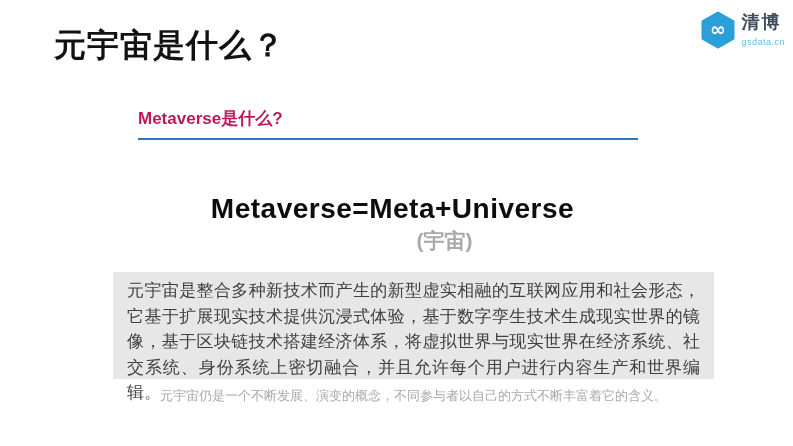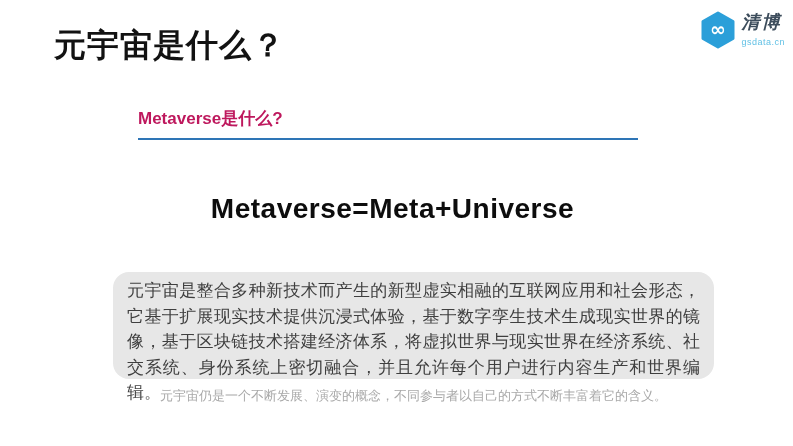--- a/index.html
+++ b/index.html
@@ -41,21 +41,20 @@
     display: flex;
     flex-direction: column;
     align-items: flex-start;
     line-height: 1;
   }
   .logo-name {
     font-size: 18px;
     font-weight: bold;
     color: #3d4d5c;
     letter-spacing: 2px;
-    font-style: italic;
   }
   .logo-domain {
     font-size: 9px;
     color: #62c1e5;
     margin-top: 7px;
     letter-spacing: 0.5px;
   }
   .subtitle {
     position: absolute;
     left: 138px;
@@ -100,21 +99,20 @@
   }
   .definition-box {
     position: absolute;
     left: 113px;
     top: 272px;
     width: 601px;
     height: 107px;
     background: #e7e7e7;
     box-sizing: border-box;
     padding: 6px 14px 0 14px;
-    border-radius: 16px;
   }
   .definition-text {
     font-size: 17px;
     line-height: 25.5px;
     color: #3f3f3f;
     text-align: justify;
   }
   .footnote {
     position: absolute;
     left: 113px;
@@ -145,20 +143,21 @@
     </span>
   </div>
 
   <div class="subtitle">Metaverse是什么?</div>
 
   <div class="subtitle-rule"></div>
 
   <div class="headline">Metaverse=Meta+Universe</div>
 
   <div class="annotation-row">
+    <span class="annotation">(宇宙)</span>
   </div>
 
   <div class="definition-box">
     <div class="definition-text">元宇宙是整合多种新技术而产生的新型虚实相融的互联网应用和社会形态，它基于扩展现实技术提供沉浸式体验，基于数字孪生技术生成现实世界的镜像，基于区块链技术搭建经济体系，将虚拟世界与现实世界在经济系统、社交系统、身份系统上密切融合，并且允许每个用户进行内容生产和世界编辑。</div>
   </div>
 
   <div class="footnote">元宇宙仍是一个不断发展、演变的概念，不同参与者以自己的方式不断丰富着它的含义。</div>
 
 </div>
 

